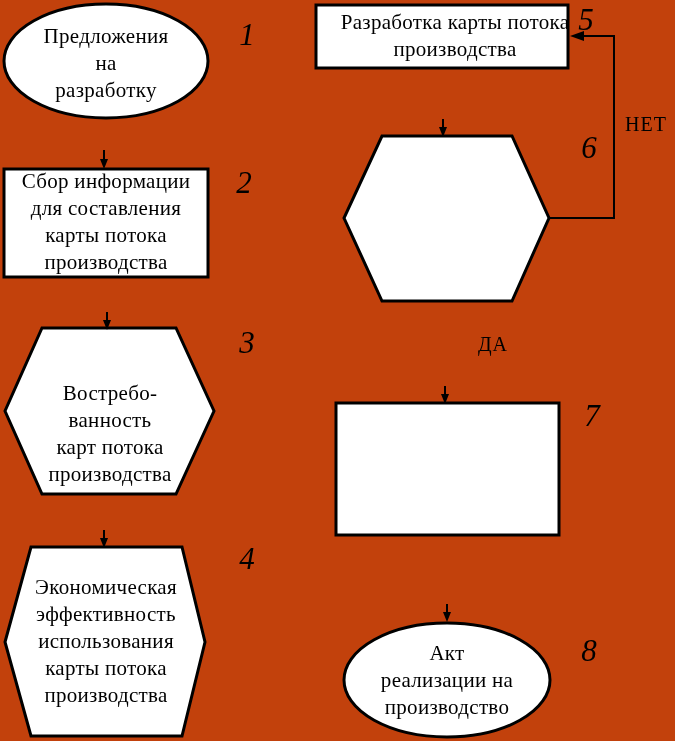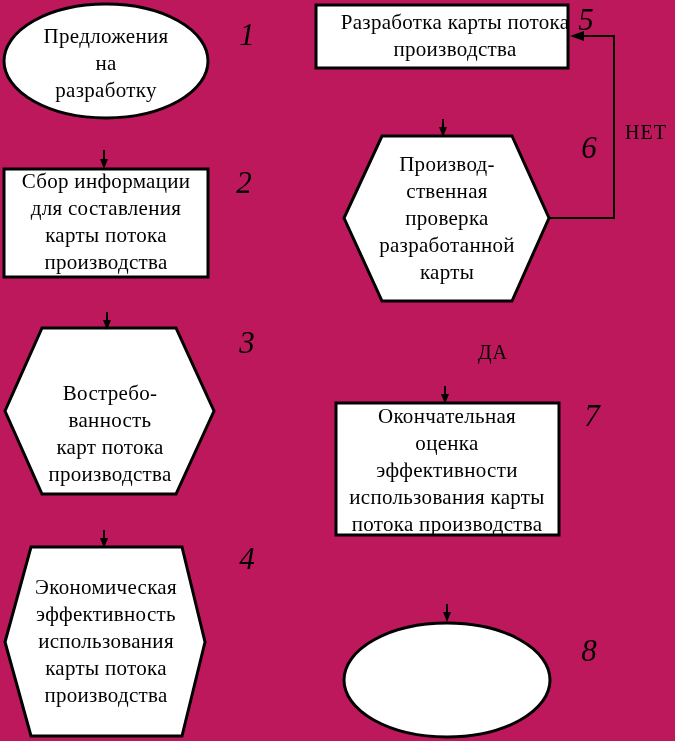--- a/index.html
+++ b/index.html
@@ -1,35 +1,35 @@
 <!DOCTYPE html>
 <html><head>
 <meta charset="utf-8">
 <style>
   html,body{margin:0;padding:0;background:#ffffff;}
   .canvas{
-    position:relative;width:675px;height:741px;background:#be185d;
+    position:relative;width:675px;height:741px;background:#c2410c;
     font-family:"Liberation Serif","DejaVu Serif",serif;color:#000;overflow:hidden;
   }
   .layer{position:absolute;left:0;top:0;width:675px;height:741px;}
   .shape{fill:#ffffff;stroke:#000000;stroke-width:3;}
   .conn{fill:none;stroke:#000000;stroke-width:2;}
   .head{fill:#000000;stroke:none;}
   .label{
     position:absolute;transform:translate(-50%,-50%);
     text-align:center;font-size:21px;line-height:27px;
     white-space:pre-line;letter-spacing:0.3px;
   }
   .num{
     position:absolute;transform:translate(-50%,-50%);
     font-style:italic;font-size:31px;line-height:1;
   }
   .tag{
     position:absolute;transform:translate(-50%,-50%);
-    font-size:20px;line-height:1;letter-spacing:1px;margin-top:8px;
+    font-size:20px;line-height:1;letter-spacing:1px;
   }
 </style>
 </head>
 <body>
 
 <div class="canvas">
 
   <svg class="layer" viewBox="0 0 675 741">
 
     <ellipse class="shape" cx="106" cy="61" rx="102" ry="57"></ellipse>
@@ -83,30 +83,23 @@
 ванность
 карт потока
 производства</div>
   <div class="label" style="left:106px;top:641px;width:195px;">Экономическая
 эффективность
 использования
 карты потока
 производства</div>
   <div class="label" style="left:455px;top:36px;width:248px;">Разработка карты потока
 производства</div>
-  <div class="label" style="left:447px;top:218px;width:205px;">Производ-
-ственная
-проверка
-разработанной
-карты</div>
-  <div class="label" style="left:447px;top:470px;width:215px;">Окончательная
-оценка
-эффективности
-использования карты
-потока производства</div>
+  <div class="label" style="left:447px;top:680px;width:195px;">Акт
+реализации на
+производство</div>
 
   <div class="num" style="left:247px;top:34px;">1</div>
   <div class="num" style="left:244px;top:182px;">2</div>
   <div class="num" style="left:247px;top:342px;">3</div>
   <div class="num" style="left:247px;top:558px;">4</div>
   <div class="num" style="left:586px;top:19px;">5</div>
   <div class="num" style="left:589px;top:147px;">6</div>
   <div class="num" style="left:592px;top:415px;">7</div>
   <div class="num" style="left:589px;top:650px;">8</div>
 

